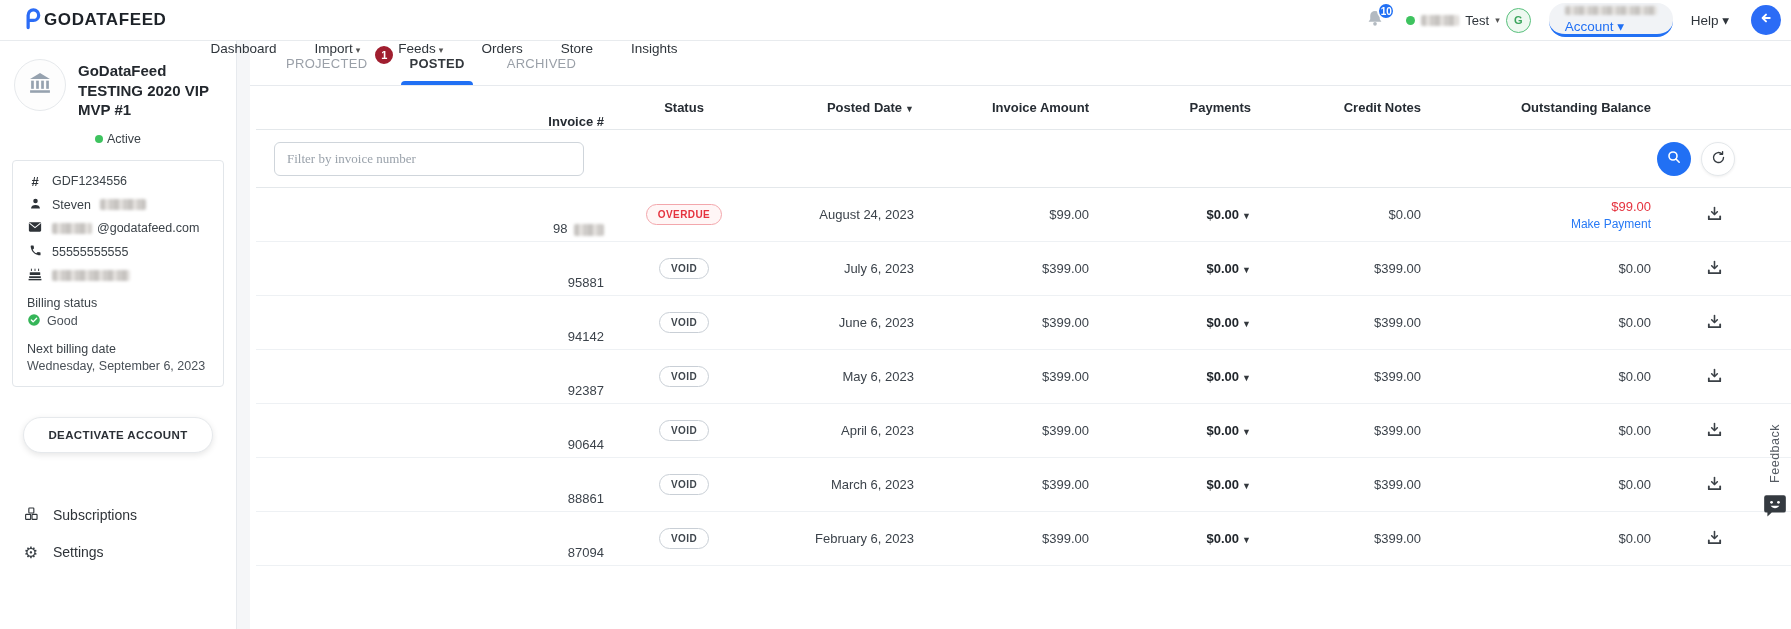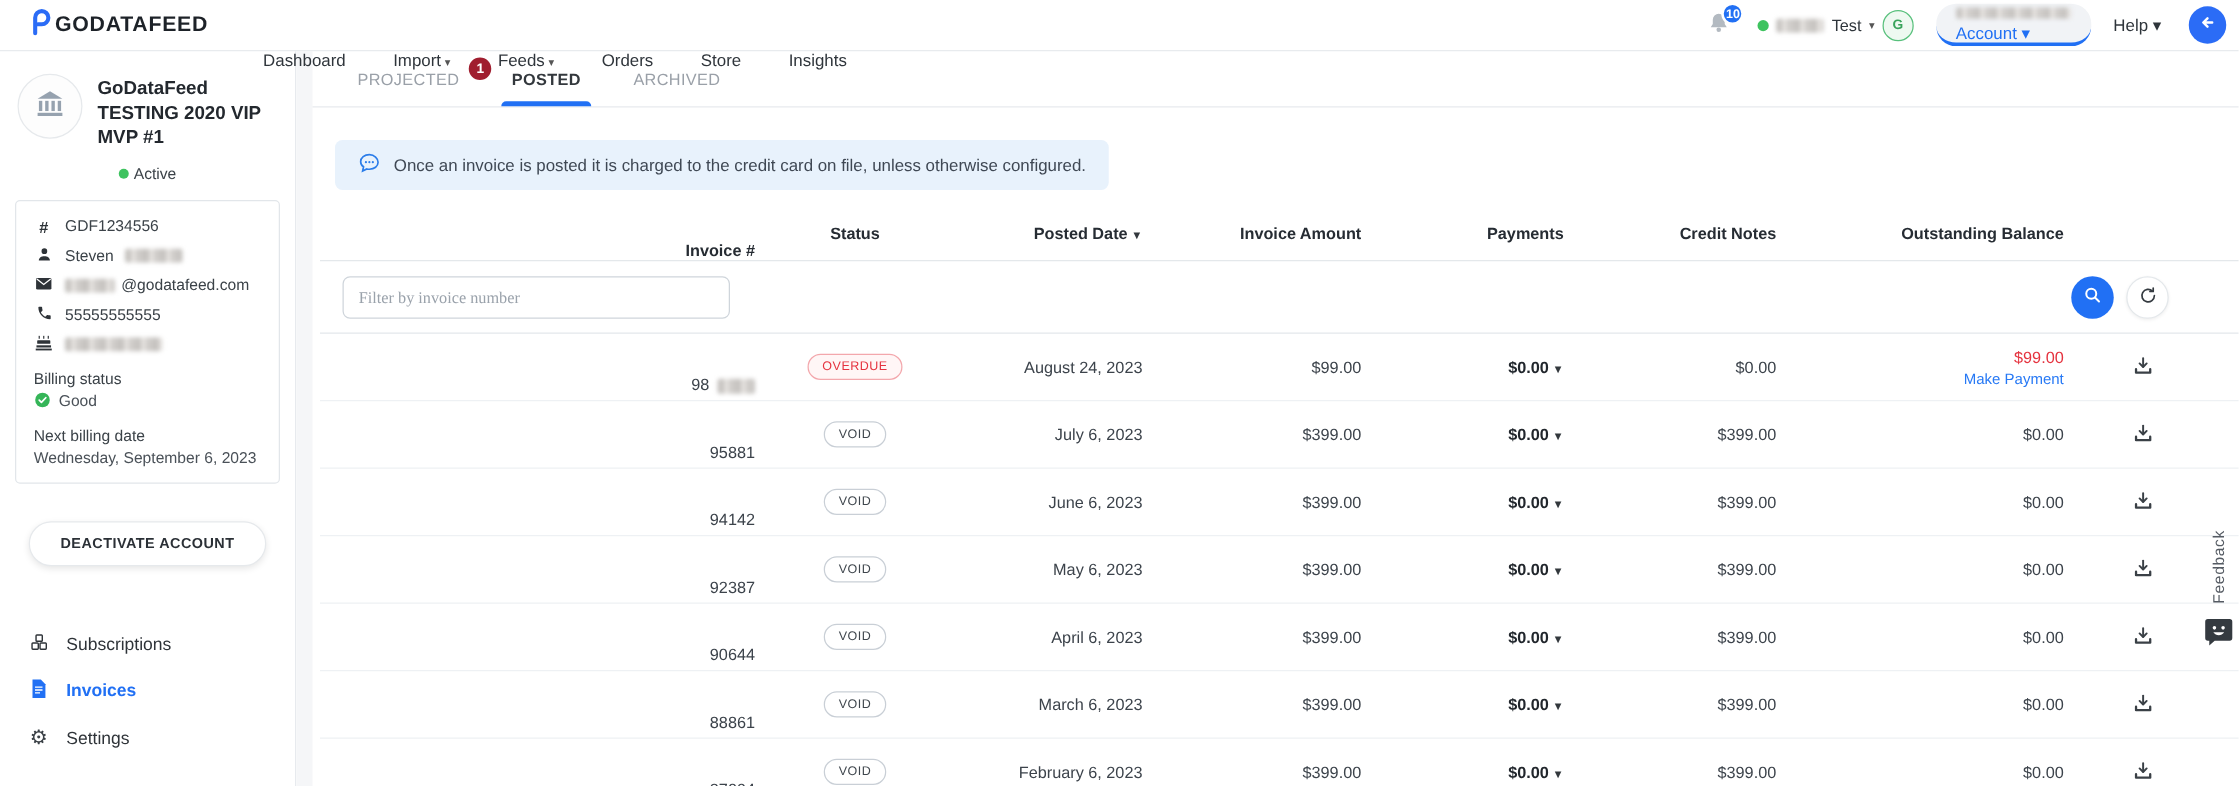--- a/index.html
+++ b/index.html
@@ -91,21 +91,21 @@
   .c-act { flex:1; display:flex; justify-content:center; align-items:center; }
   .sort-caret, .pay-caret { font-size:9px; color:#33383d; margin-left:3px; }
   .pay-bold { font-weight:bold; color:#21262c; cursor:pointer; }
   .filter-input { width:310px; height:34px; border:1px solid #cfd5db; border-radius:6px; padding:0 12px; font-size:13px;
     color:#000000; font-family:Liberation Serif, serif; outline:none; }
   .filter-input::placeholder { color:#9aa2ab; }
   .filter-actions { margin-left:auto; display:flex; gap:10px; padding-right:42px; }
   .round-btn { width:34px; height:34px; border-radius:50%; display:flex; align-items:center; justify-content:center; cursor:pointer; border:none; }
   .btn-search { background:#2170f4; }
   .btn-refresh { background:#fff; border:1px solid #e4e8eb; box-shadow:0 1px 3px rgba(0,0,0,.07); }
-  .badge-st { display:inline-block; font-size:10px; font-weight:normal; letter-spacing:.4px; padding:4px 11px; border-radius:11px; }
+  .badge-st { display:inline-block; font-size:10px; font-weight:bold; letter-spacing:.4px; padding:4px 11px; border-radius:11px; }
   .badge-st.overdue { color:#e5333f; border:1px solid #f3a7ac; background:#fff6f6; }
   .badge-st.void { color:#3f464d; border:1px solid #c9cfd6; background:#fff; }
   .out-red { color:#e5333f; }
   .make-payment { display:block; color:#2779f5; font-size:12px; margin-top:3px; cursor:pointer; text-decoration:none; }
   .dl-btn { cursor:pointer; background:none; border:none; display:flex; }
 
   
   .feedback { position:absolute; right:3px; top:424px; display:flex; flex-direction:column; align-items:center; gap:9px; }
   .feedback-text { writing-mode:vertical-rl; transform:rotate(180deg); font-size:12.5px; color:#555b63; letter-spacing:.5px; }
 </style>
@@ -250,29 +250,20 @@
       <div class="side-item">
         <span class="mi">
           <svg width="17" height="16" viewBox="0 0 24 24" fill="none" stroke="#2e3338" stroke-width="1.7">
               <rect x="8" y="3" width="7.5" height="7.5" rx="1" fill="#fff"></rect>
               <rect x="3.2" y="12.5" width="7.5" height="7.5" rx="1" fill="#fff"></rect>
               <rect x="12.8" y="12.5" width="7.5" height="7.5" rx="1" fill="#fff"></rect>
             </svg>
         </span>
         <span>Subscriptions</span>
       </div>
-      <div class="side-item active">
-        <span class="mi">
-          <svg width="14" height="16" viewBox="0 0 20 24">
-              <path d="M2.5 1h10L18 6.5V23h-15.5z" fill="#2170f4"></path>
-              <path d="M5.5 10h9M5.5 13.5h9M5.5 17h6" stroke="#fff" stroke-width="1.6"></path>
-            </svg>
-        </span>
-        <span>Invoices</span>
-      </div>
       <div class="side-item">
         <span class="mi" style="font-size:16px;color:#3a4046">⚙</span>
         <span>Settings</span>
       </div>
     </nav>
   </aside>
 
   <main class="content">
     <div class="tabs">
       <div class="tab">
@@ -280,31 +271,20 @@
         <span class="tab-badge">1</span>
       </div>
       <div class="tab active">
           <span>POSTED</span>
         </div>
       <div class="tab">
           <span>ARCHIVED</span>
         </div>
     </div>
 
-    <div class="alert">
-      <span>
-        <svg width="19" height="19" viewBox="0 0 24 24">
-            <path d="M12 3.5c-5 0-8.8 3-8.8 7 0 2.2 1.1 4 2.9 5.2L5.2 20l4.3-2.1c.8.2 1.6.3 2.5.3 5 0 8.8-3 8.8-7s-3.8-7.7-8.8-7.7z" fill="none" stroke="#2b7de9" stroke-width="1.7"></path>
-            <circle cx="8.5" cy="11" r="1.1" fill="#2b7de9"></circle>
-            <circle cx="12" cy="11" r="1.1" fill="#2b7de9"></circle>
-            <circle cx="15.5" cy="11" r="1.1" fill="#2b7de9"></circle>
-          </svg>
-      </span>
-      <span>Once an invoice is posted it is charged to the credit card on file, unless otherwise configured.</span>
-    </div>
 
     <div class="tbl">
       <div class="thead">
         <div class="c-inv">Invoice #</div>
         <div class="c-status">Status</div>
         <div class="c-date"><span>Posted Date</span><span class="sort-caret">▼</span></div>
         <div class="c-amt">Invoice Amount</div>
         <div class="c-pay">Payments</div>
         <div class="c-credit">Credit Notes</div>
         <div class="c-out">Outstanding Balance</div>

